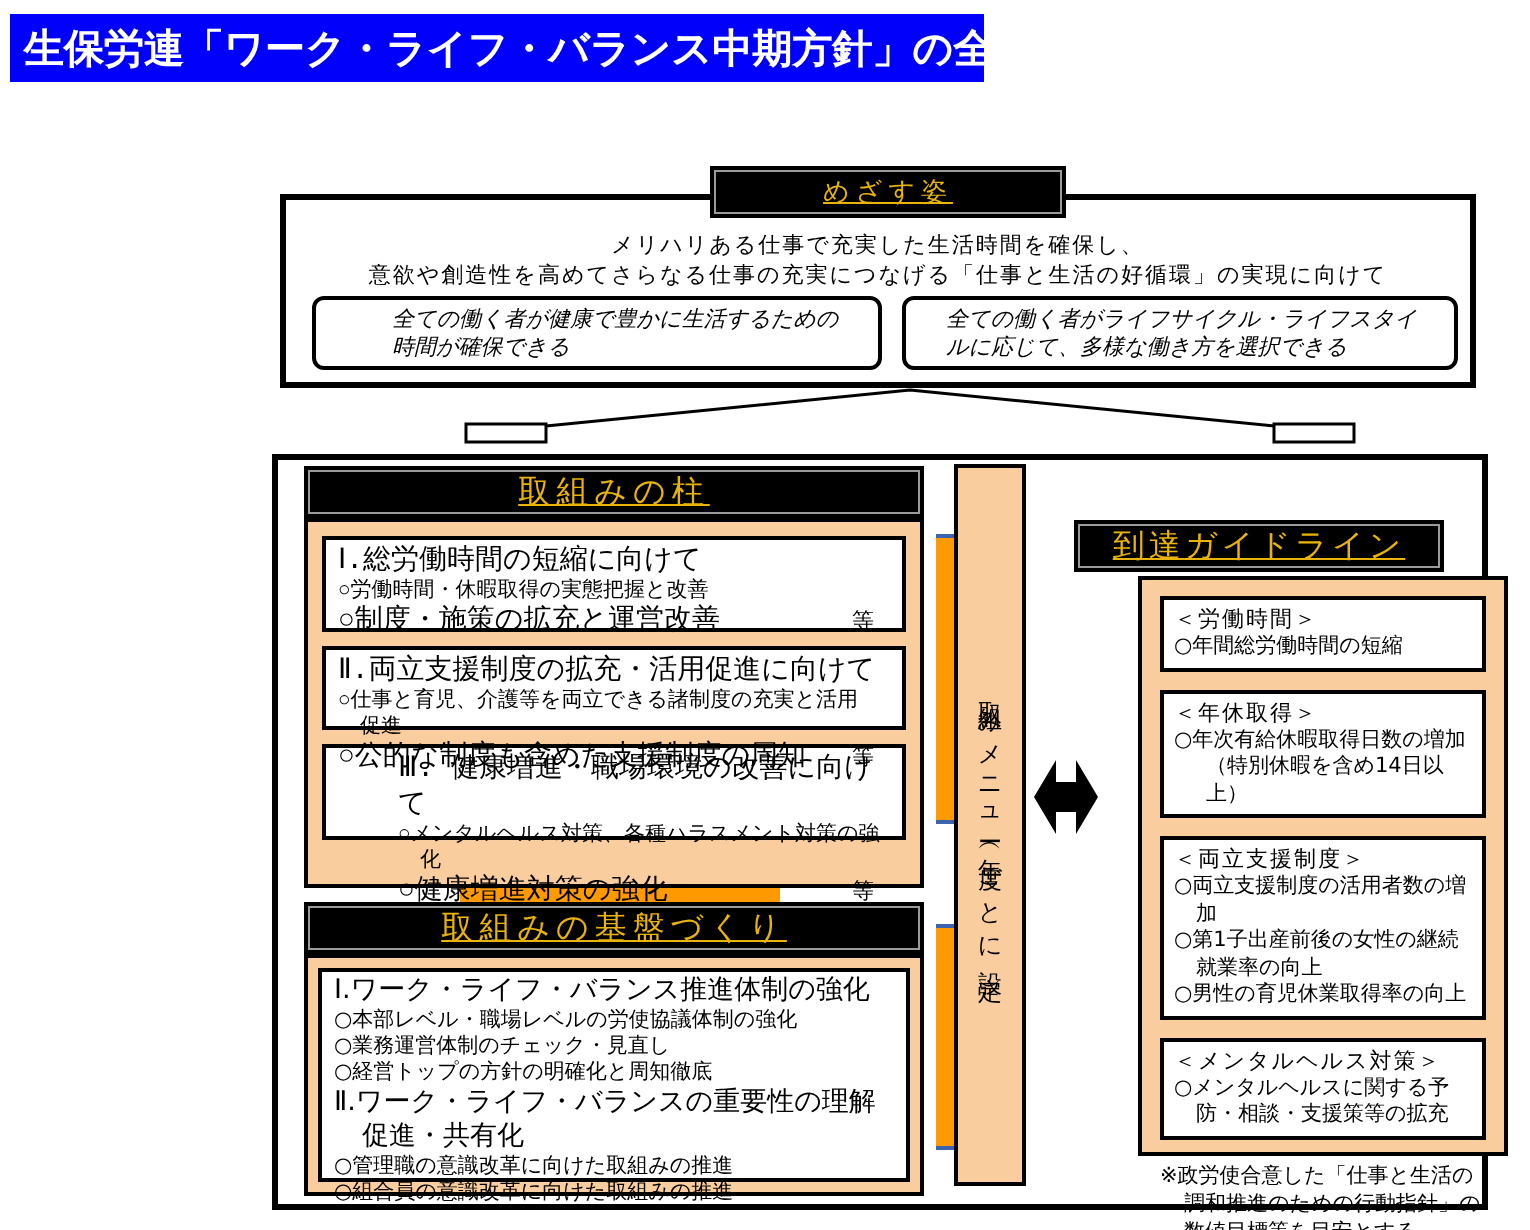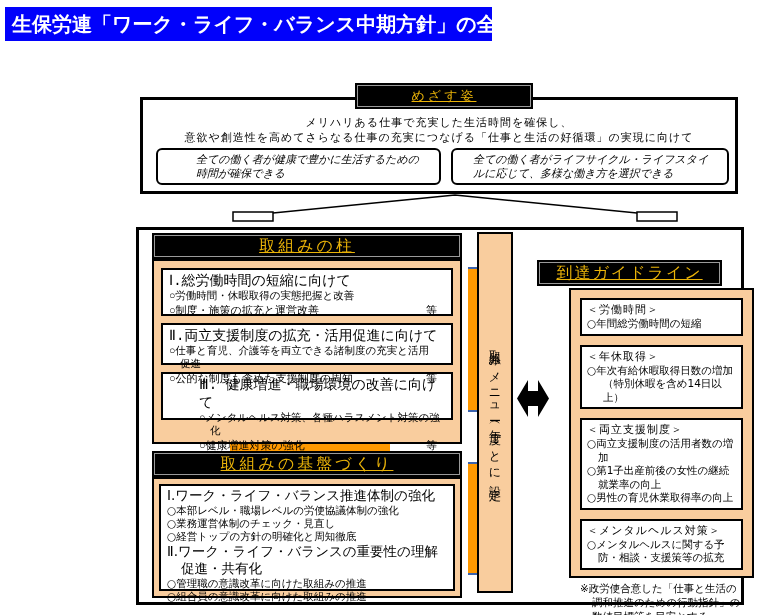--- a/index.html
+++ b/index.html
@@ -56,21 +56,21 @@
     box-sizing:border-box;padding:7px;
   }
   .white-box{
     background:#fff;border:2px solid #000;box-sizing:border-box;
     padding:2px 6px 3px 6px;margin-bottom:7px;
   }
   .white-box:last-child{margin-bottom:0;}
   .wb-heading{font-size:14px;line-height:18px;}
   .wb-point{font-size:10.5px;line-height:13px;padding-left:11px;text-indent:-11px;}
   .wb-last{display:flex;justify-content:space-between;align-items:flex-end;}
-  .wb-last .pt{font-size:11px;line-height:13px;padding-left:11px;text-indent:-11px;flex:1;}
+  .wb-last .pt{font-size:14px;line-height:13px;padding-left:11px;text-indent:-11px;flex:1;}
   .wb-last .etc{font-size:11px;margin-right:8px;}
   
   .pillars-header{left:13px;top:3px;width:310px;}
   .pillars-panel{left:13px;top:29px;width:310px;height:185px;font-family:Liberation Mono, monospace;}
   .foundation-header{left:13px;top:221px;width:310px;}
   .foundation-panel{left:13px;top:247px;width:310px;height:121px;padding:5px;}
   .foundation-panel .white-box{height:100%;box-sizing:border-box;padding-top:1px;}
   .foundation-panel .wb-heading{font-size:13.5px;line-height:17px;padding-left:14px;text-indent:-14px;}
   .foundation-panel .wb-point{font-size:10.5px;line-height:13px;}
   

